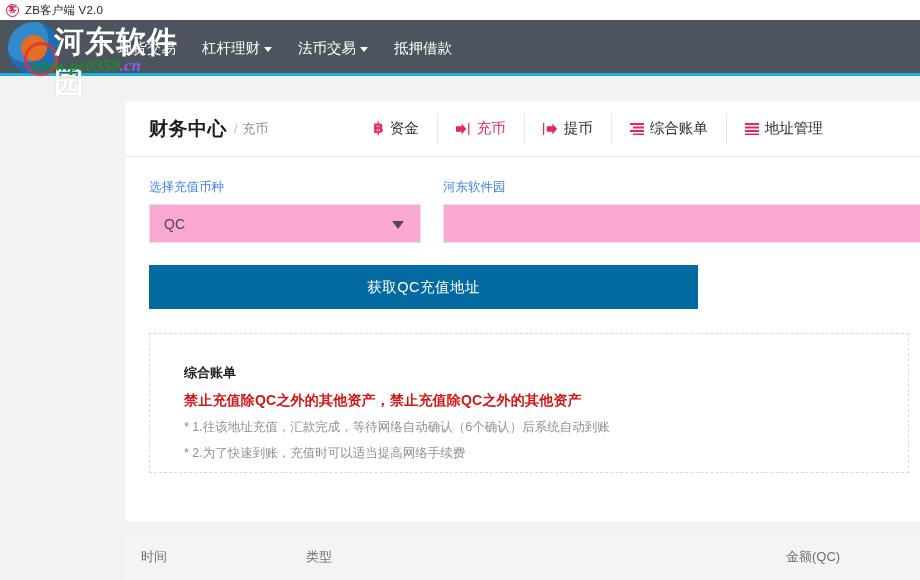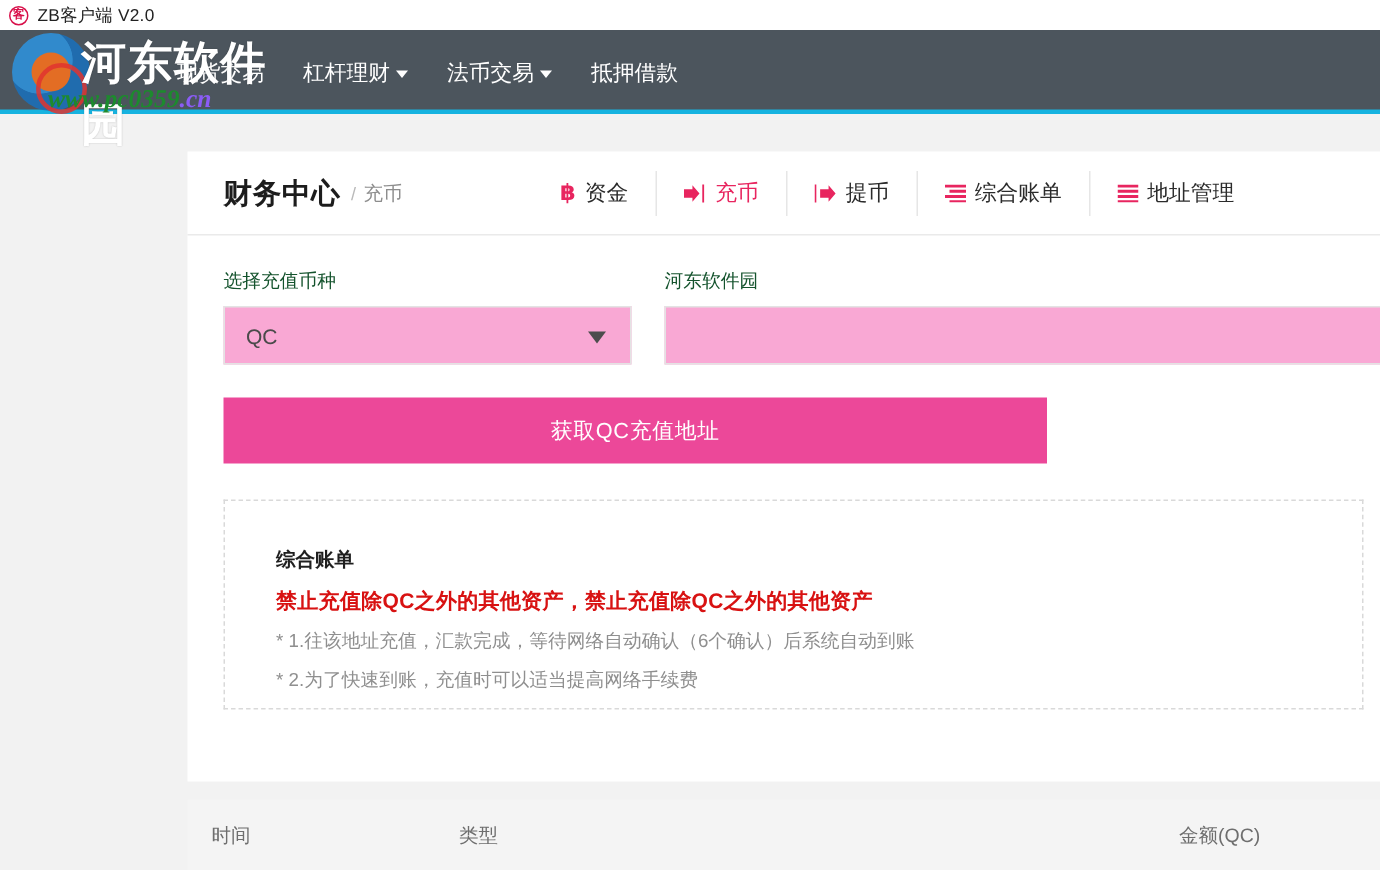--- a/index.html
+++ b/index.html
@@ -122,39 +122,39 @@
   }
 
   
   .form-row {
     display: flex; gap: 22px;
     padding: 22px 24px 0 24px;
   }
   .field { display: flex; flex-direction: column; }
   .field.sel { width: 296px; }
   .field.rec { width: 520px; }
-  .field-label { font-size: 12.5px; color: #14532d; margin-bottom: 8px; }
+  .field-label { font-size: 12.5px; color: #3b82f6; margin-bottom: 8px; }
   .control {
     height: 39px; border: 1px solid #e3e3e3; background: #f9a8d4;
     display: flex; align-items: center; padding: 16px 14px;
     font-size: 14px; color: #4a4a4a; position: relative;
   }
   .sel-caret {
     position: absolute; right: 16px; top: 16px;
     width: 0; height: 0;
     border-left: 6px solid transparent;
     border-right: 6px solid transparent;
     border-top: 8px solid #4d4d4d;
   }
 
   
   .cta {
     margin: 22px 24px 0 24px;
     width: 549px; height: 44px;
-    background: #ec4899; border: none;
+    background: #0369a1; border: none;
     color: #ffffff; font-size: 14.5px; letter-spacing: .5px;
     display: flex; align-items: center; justify-content: center;
     cursor: pointer;
     font-family: inherit;
   }
 
   
   .notice {
     margin: 24px 24px 0 24px;
     width: 760px; min-height: 140px;

